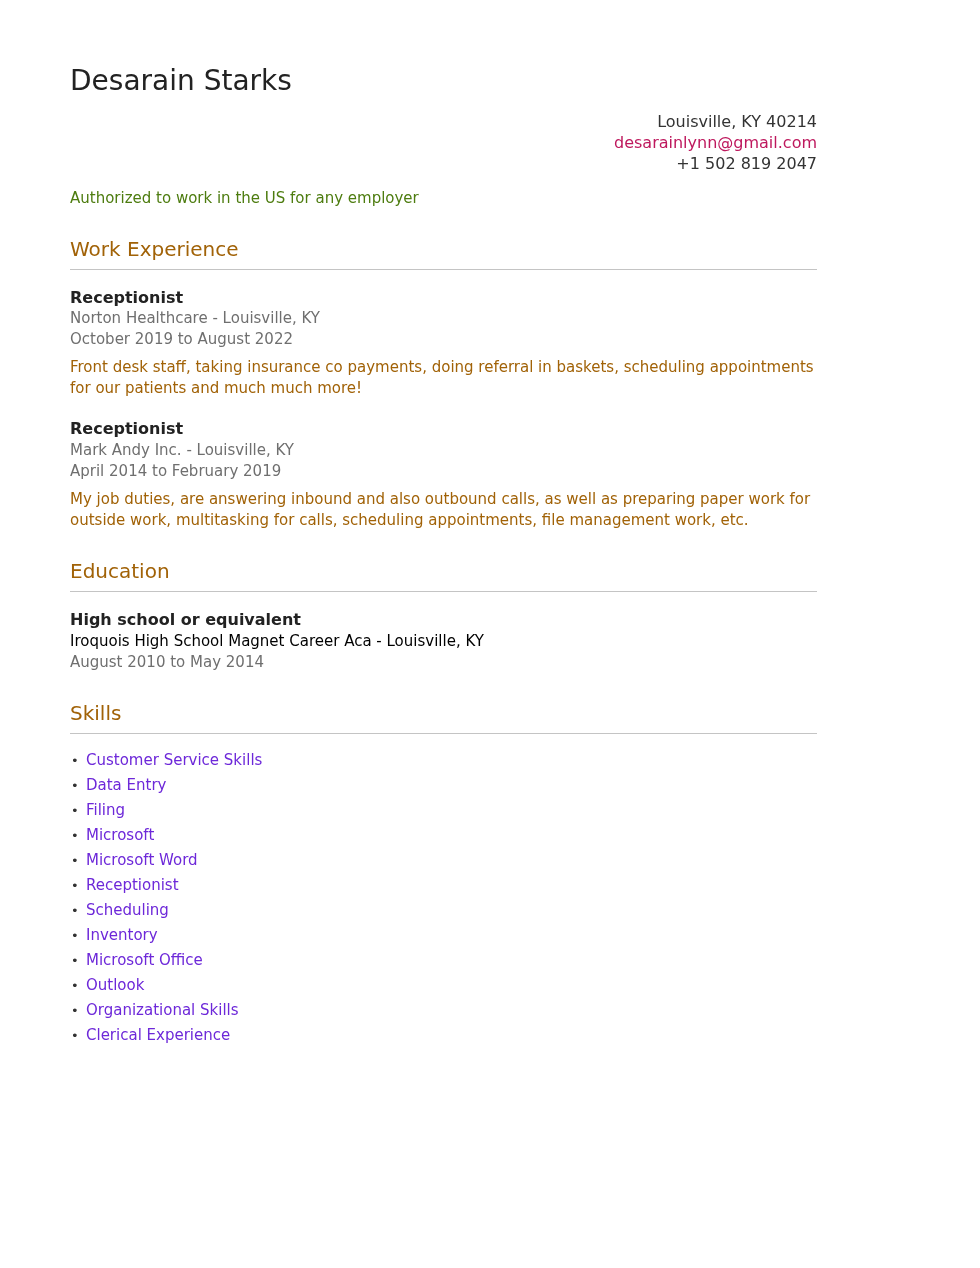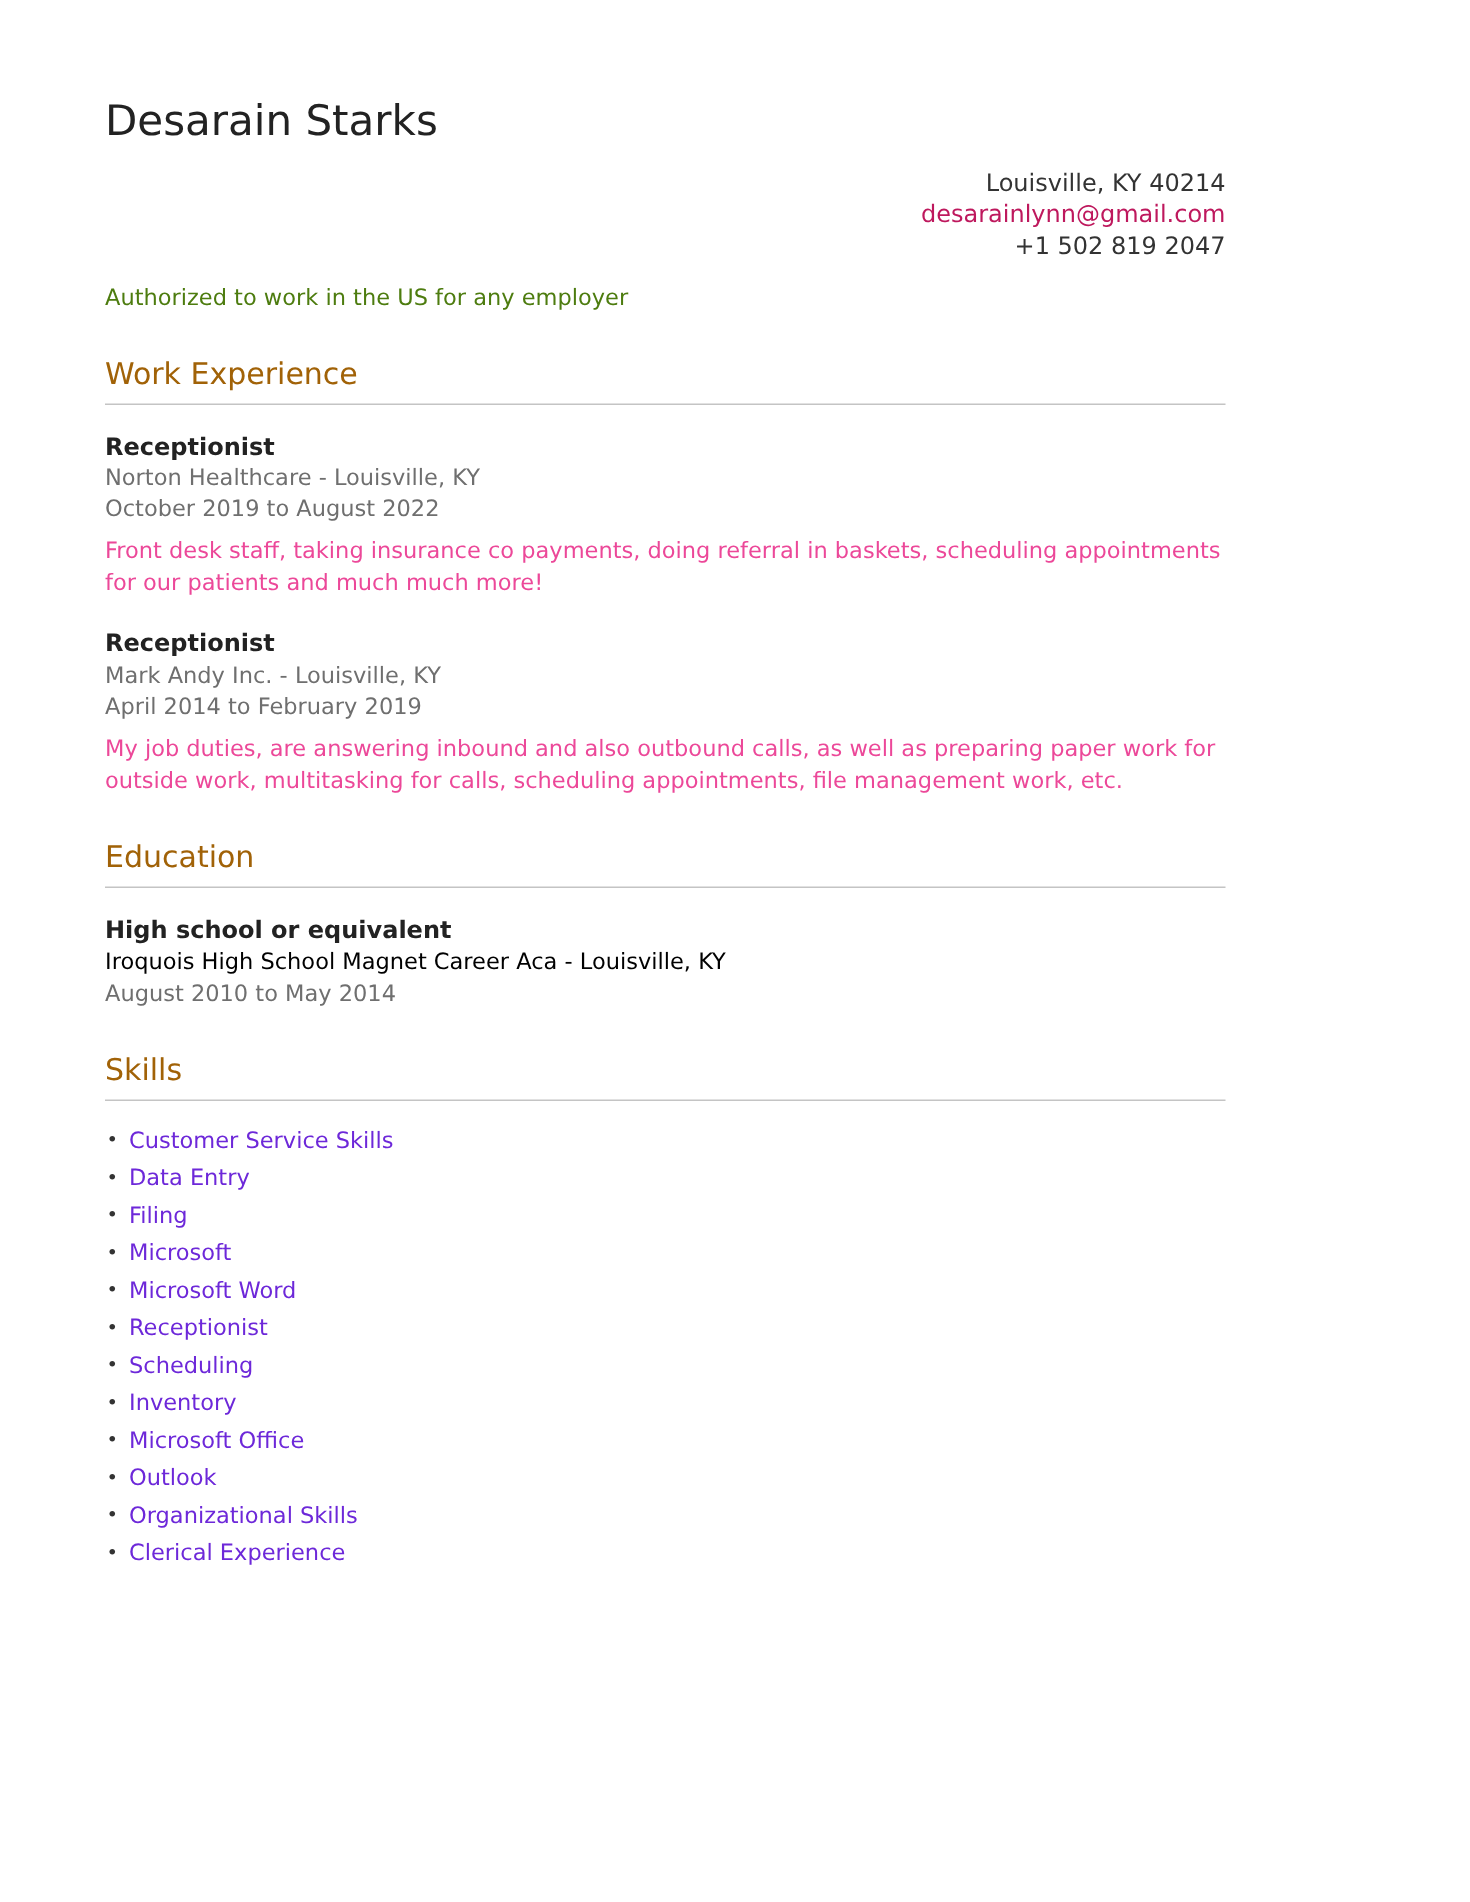--- a/index.html
+++ b/index.html
@@ -82,21 +82,21 @@
     line-height: 21px;
     color: #6f6f6f;
   }
   .entry-sub.dark {
     color: #000000;
   }
   .entry-desc {
     margin-top: 7px;
     font-size: 15px;
     line-height: 21px;
-    color: #ec4899;
+    color: #a16207;
   }
 
   
   .skills-list {
     list-style: none;
     margin: 14px 0 0 0;
     padding: 0;
   }
   .skills-list li {
     position: relative;

